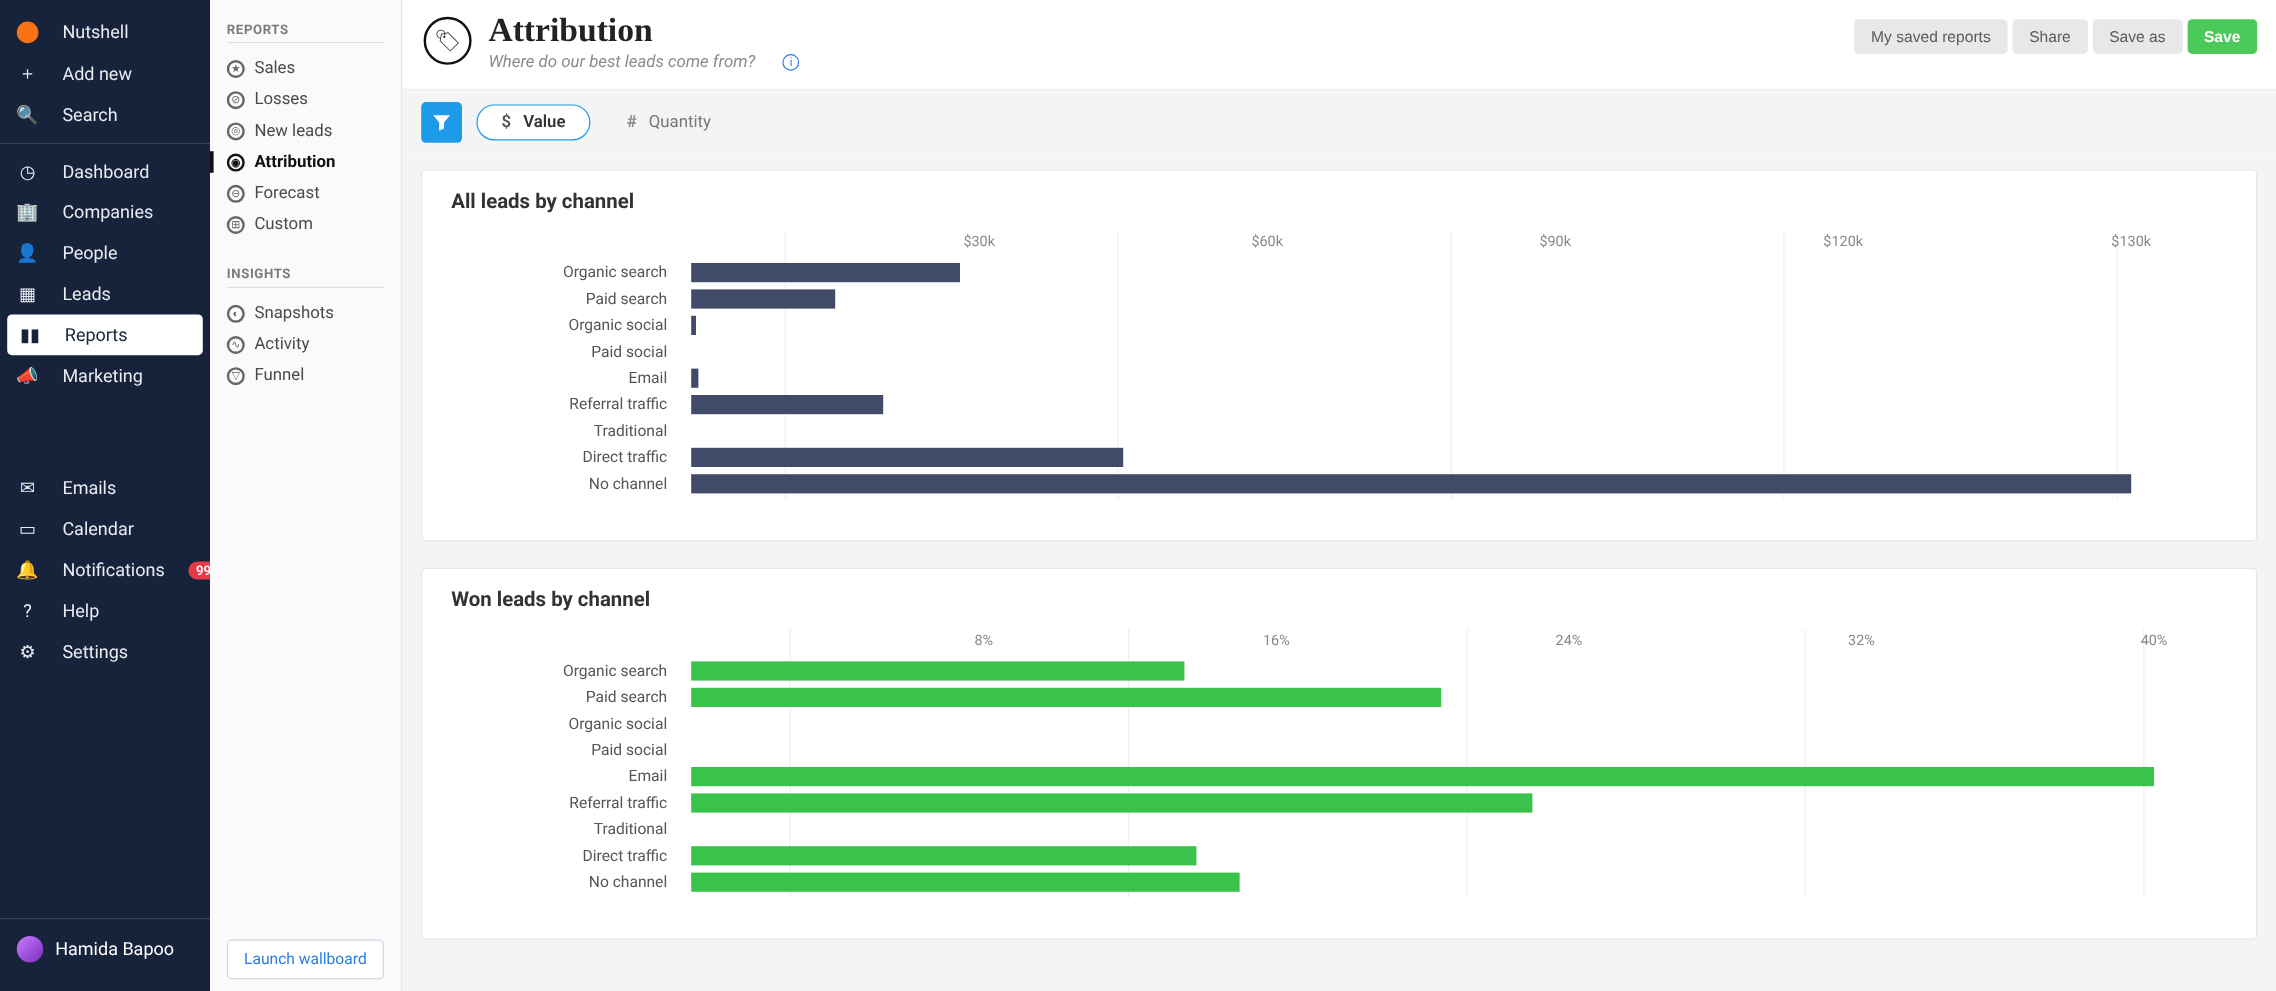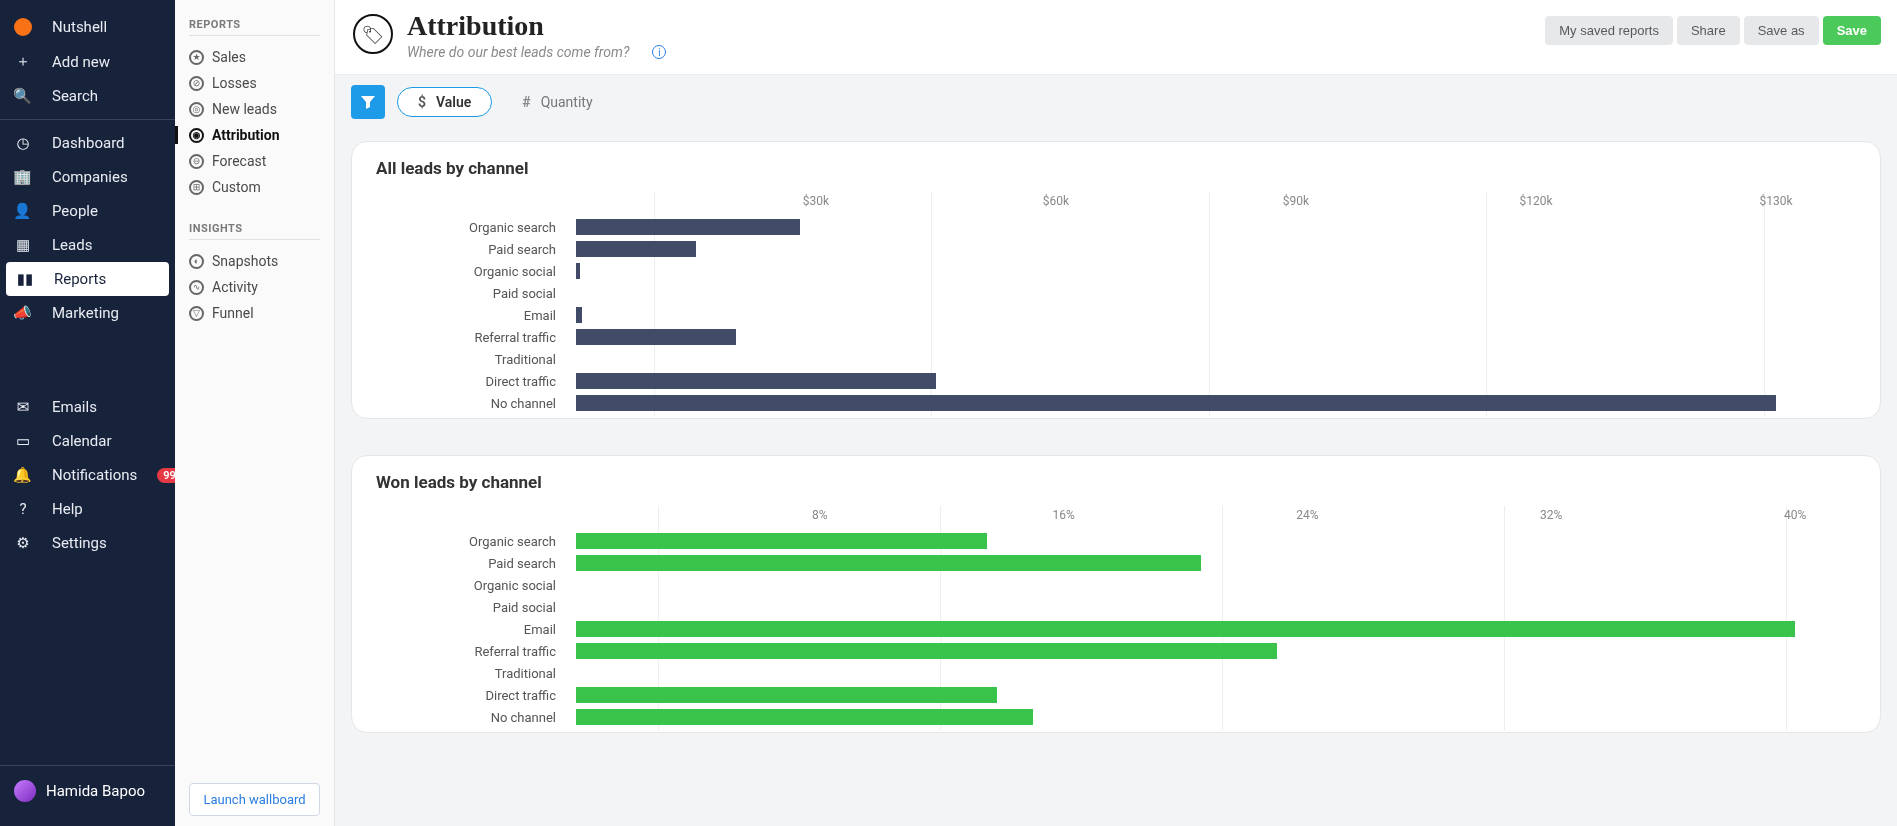--- a/index.html
+++ b/index.html
@@ -118,21 +118,21 @@
   .pill.active { border:1.5px solid #1d9ae8; color:#333; font-weight:600; background:#fff;}
   .pill .sym { font-weight:600; color:#888; }
   .pill.active .sym { color:#555; }
   .date-btn {
     background:#1d9ae8; color:#fff; padding:8px 14px; border-radius:4px;
     display:flex; align-items:center; gap:8px; font-weight:600; cursor:pointer; font-size:14px;
   }
 
   
   .content { flex:1; overflow-y:auto; padding:12px 16px 24px; background:#f2f4f6;}
-  .card { background:#fff; border:1px solid #e6e6e6; border-radius:16px; padding:16px 24px 4px; margin-bottom:36px;}
+  .card { background:#fff; border:1px solid #e6e6e6; border-radius:4px; padding:16px 24px 36px; margin-bottom:22px;}
   .card h3 { font-size:17px; font-weight:700; color:#333; margin-bottom:16px;}
   .chart-wrap { position:relative; padding-left:200px; padding-top:22px; }
   .axis-ticks {
     position:absolute; top:0; left:200px; right:0; height:20px;
     display:flex; font-size:12px; color:#888;
   }
   .axis-tick { position:absolute; transform:translateX(-50%);}
   .bar-row { display:flex; align-items:center; height:22px; position:relative;}
   .bar-label {
     position:absolute; left:-200px; width:190px; text-align:right; padding-right:10px;

